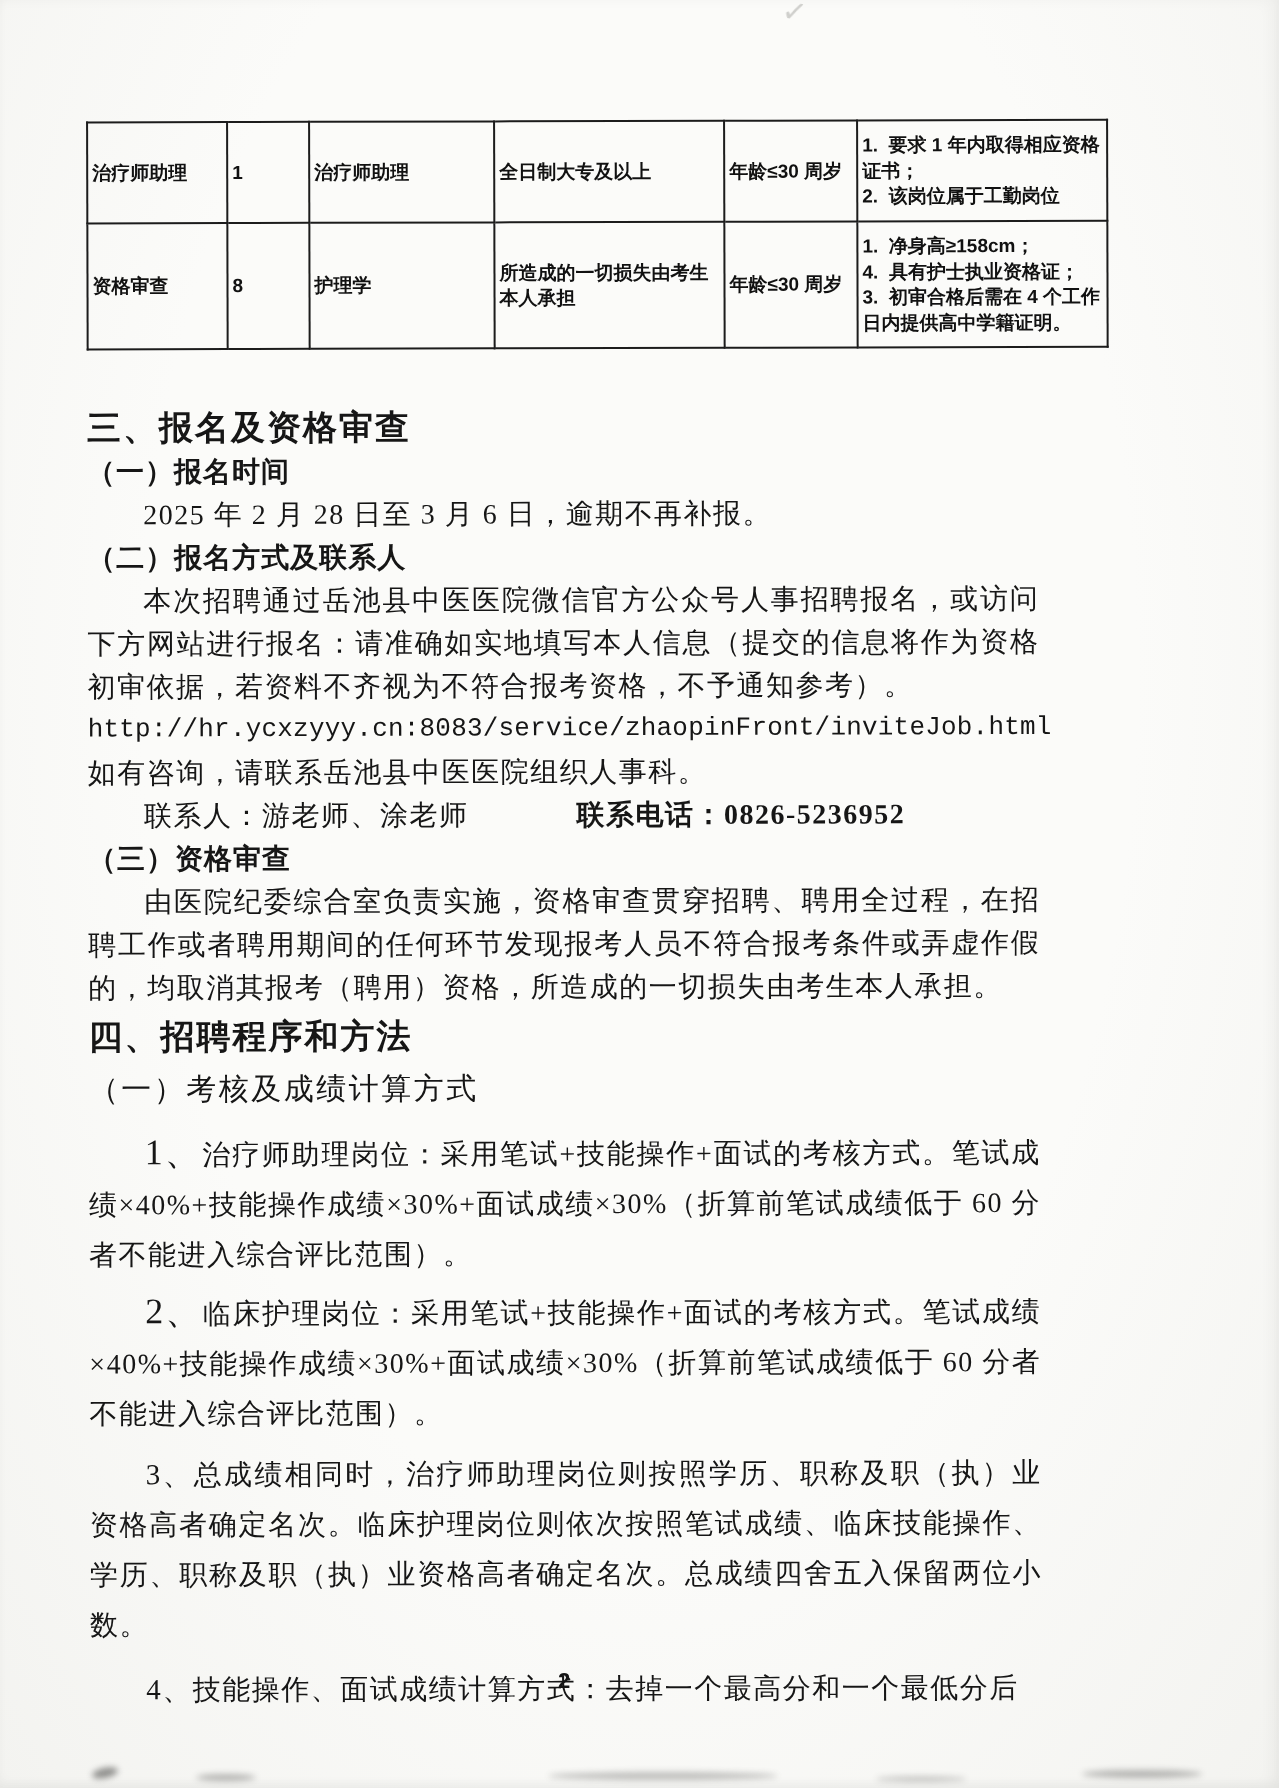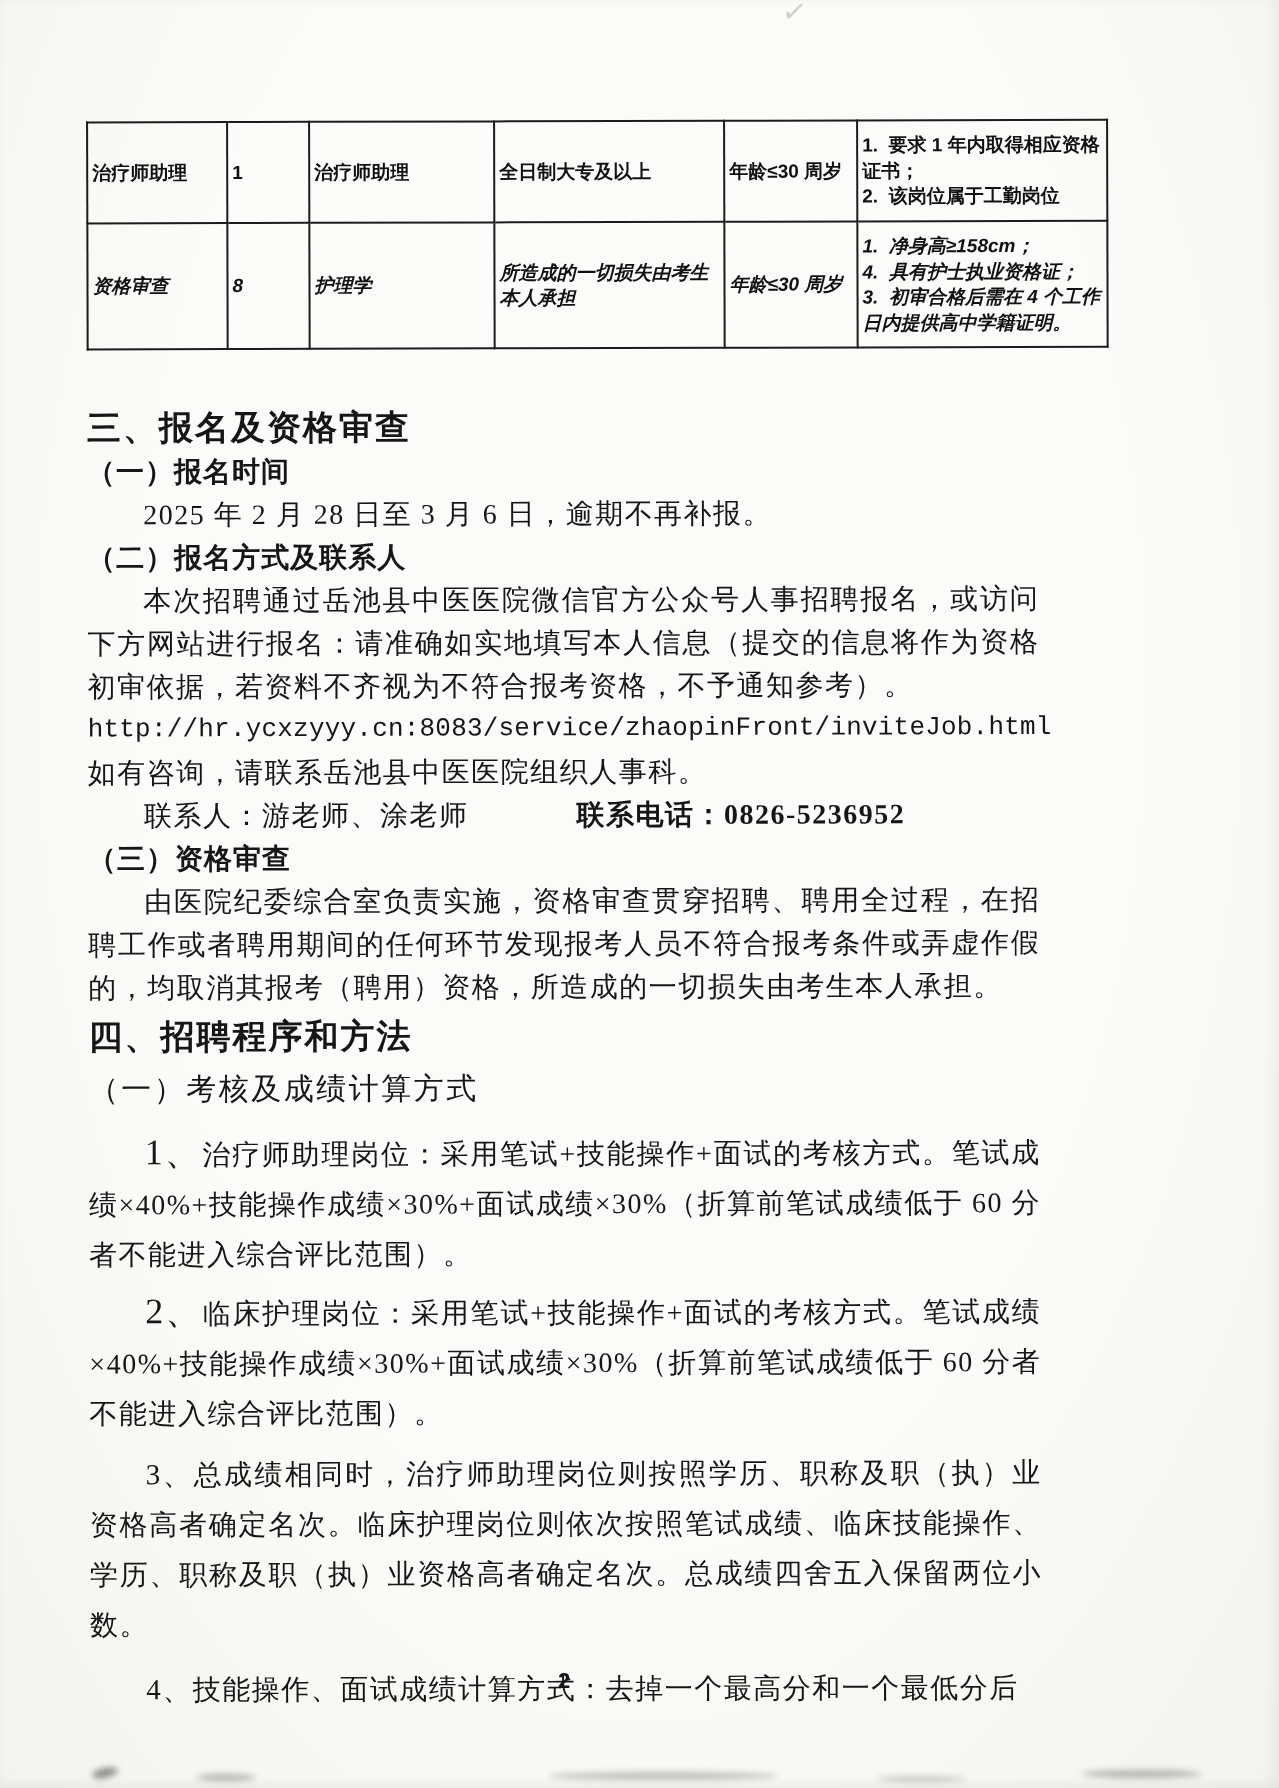--- a/index.html
+++ b/index.html
@@ -34,21 +34,21 @@
   }
   table.jobs td{
     border:2px solid #1c1c1c;
     text-align:left;
     vertical-align:middle;
     font-size:19px;
     padding:11px 4px;
     line-height:1.35;
   }
   table.jobs tr.r1 td{height:72px;}
-  table.jobs tr.r2 td{height:96px;font-style:italic;}
+  table.jobs tr.r2 td{height:96px;}
   td.remarks{
     text-align:left;
     font-size:16.5px;
     padding:3px 6px 3px 7px;
     line-height:1.3;
   }
   td.remarks div{white-space:pre-wrap;}
 
   
   .body{

